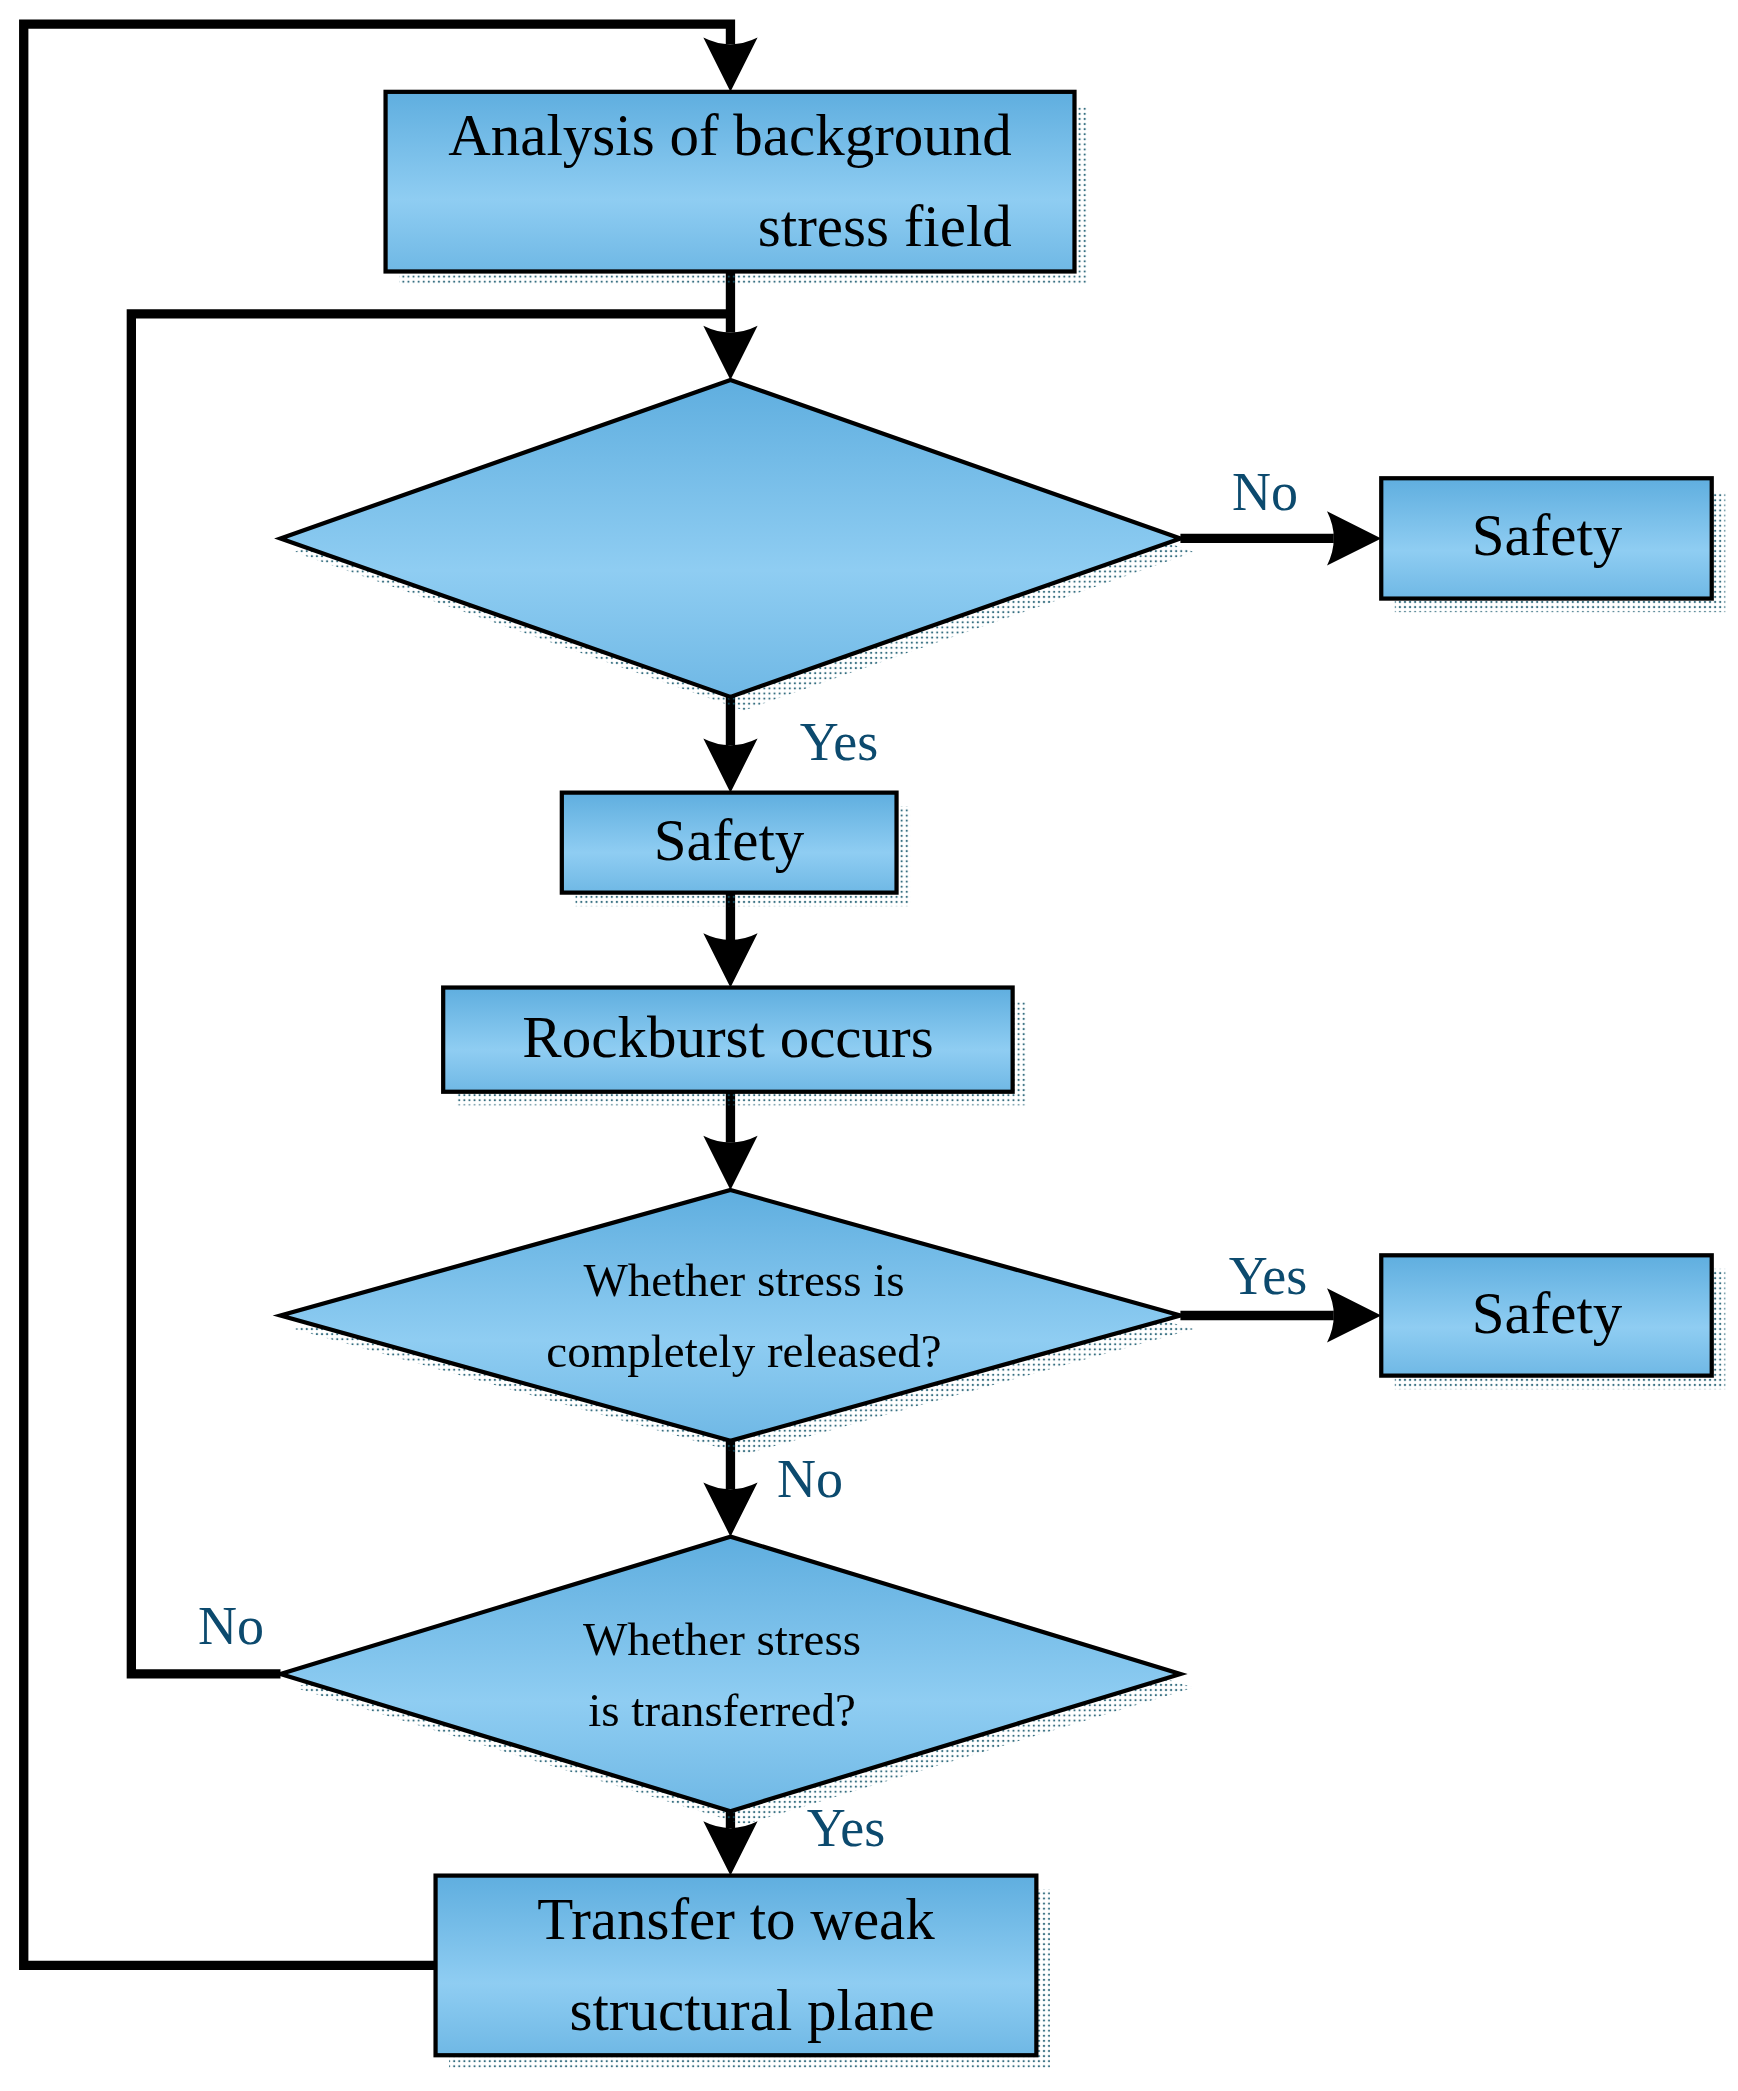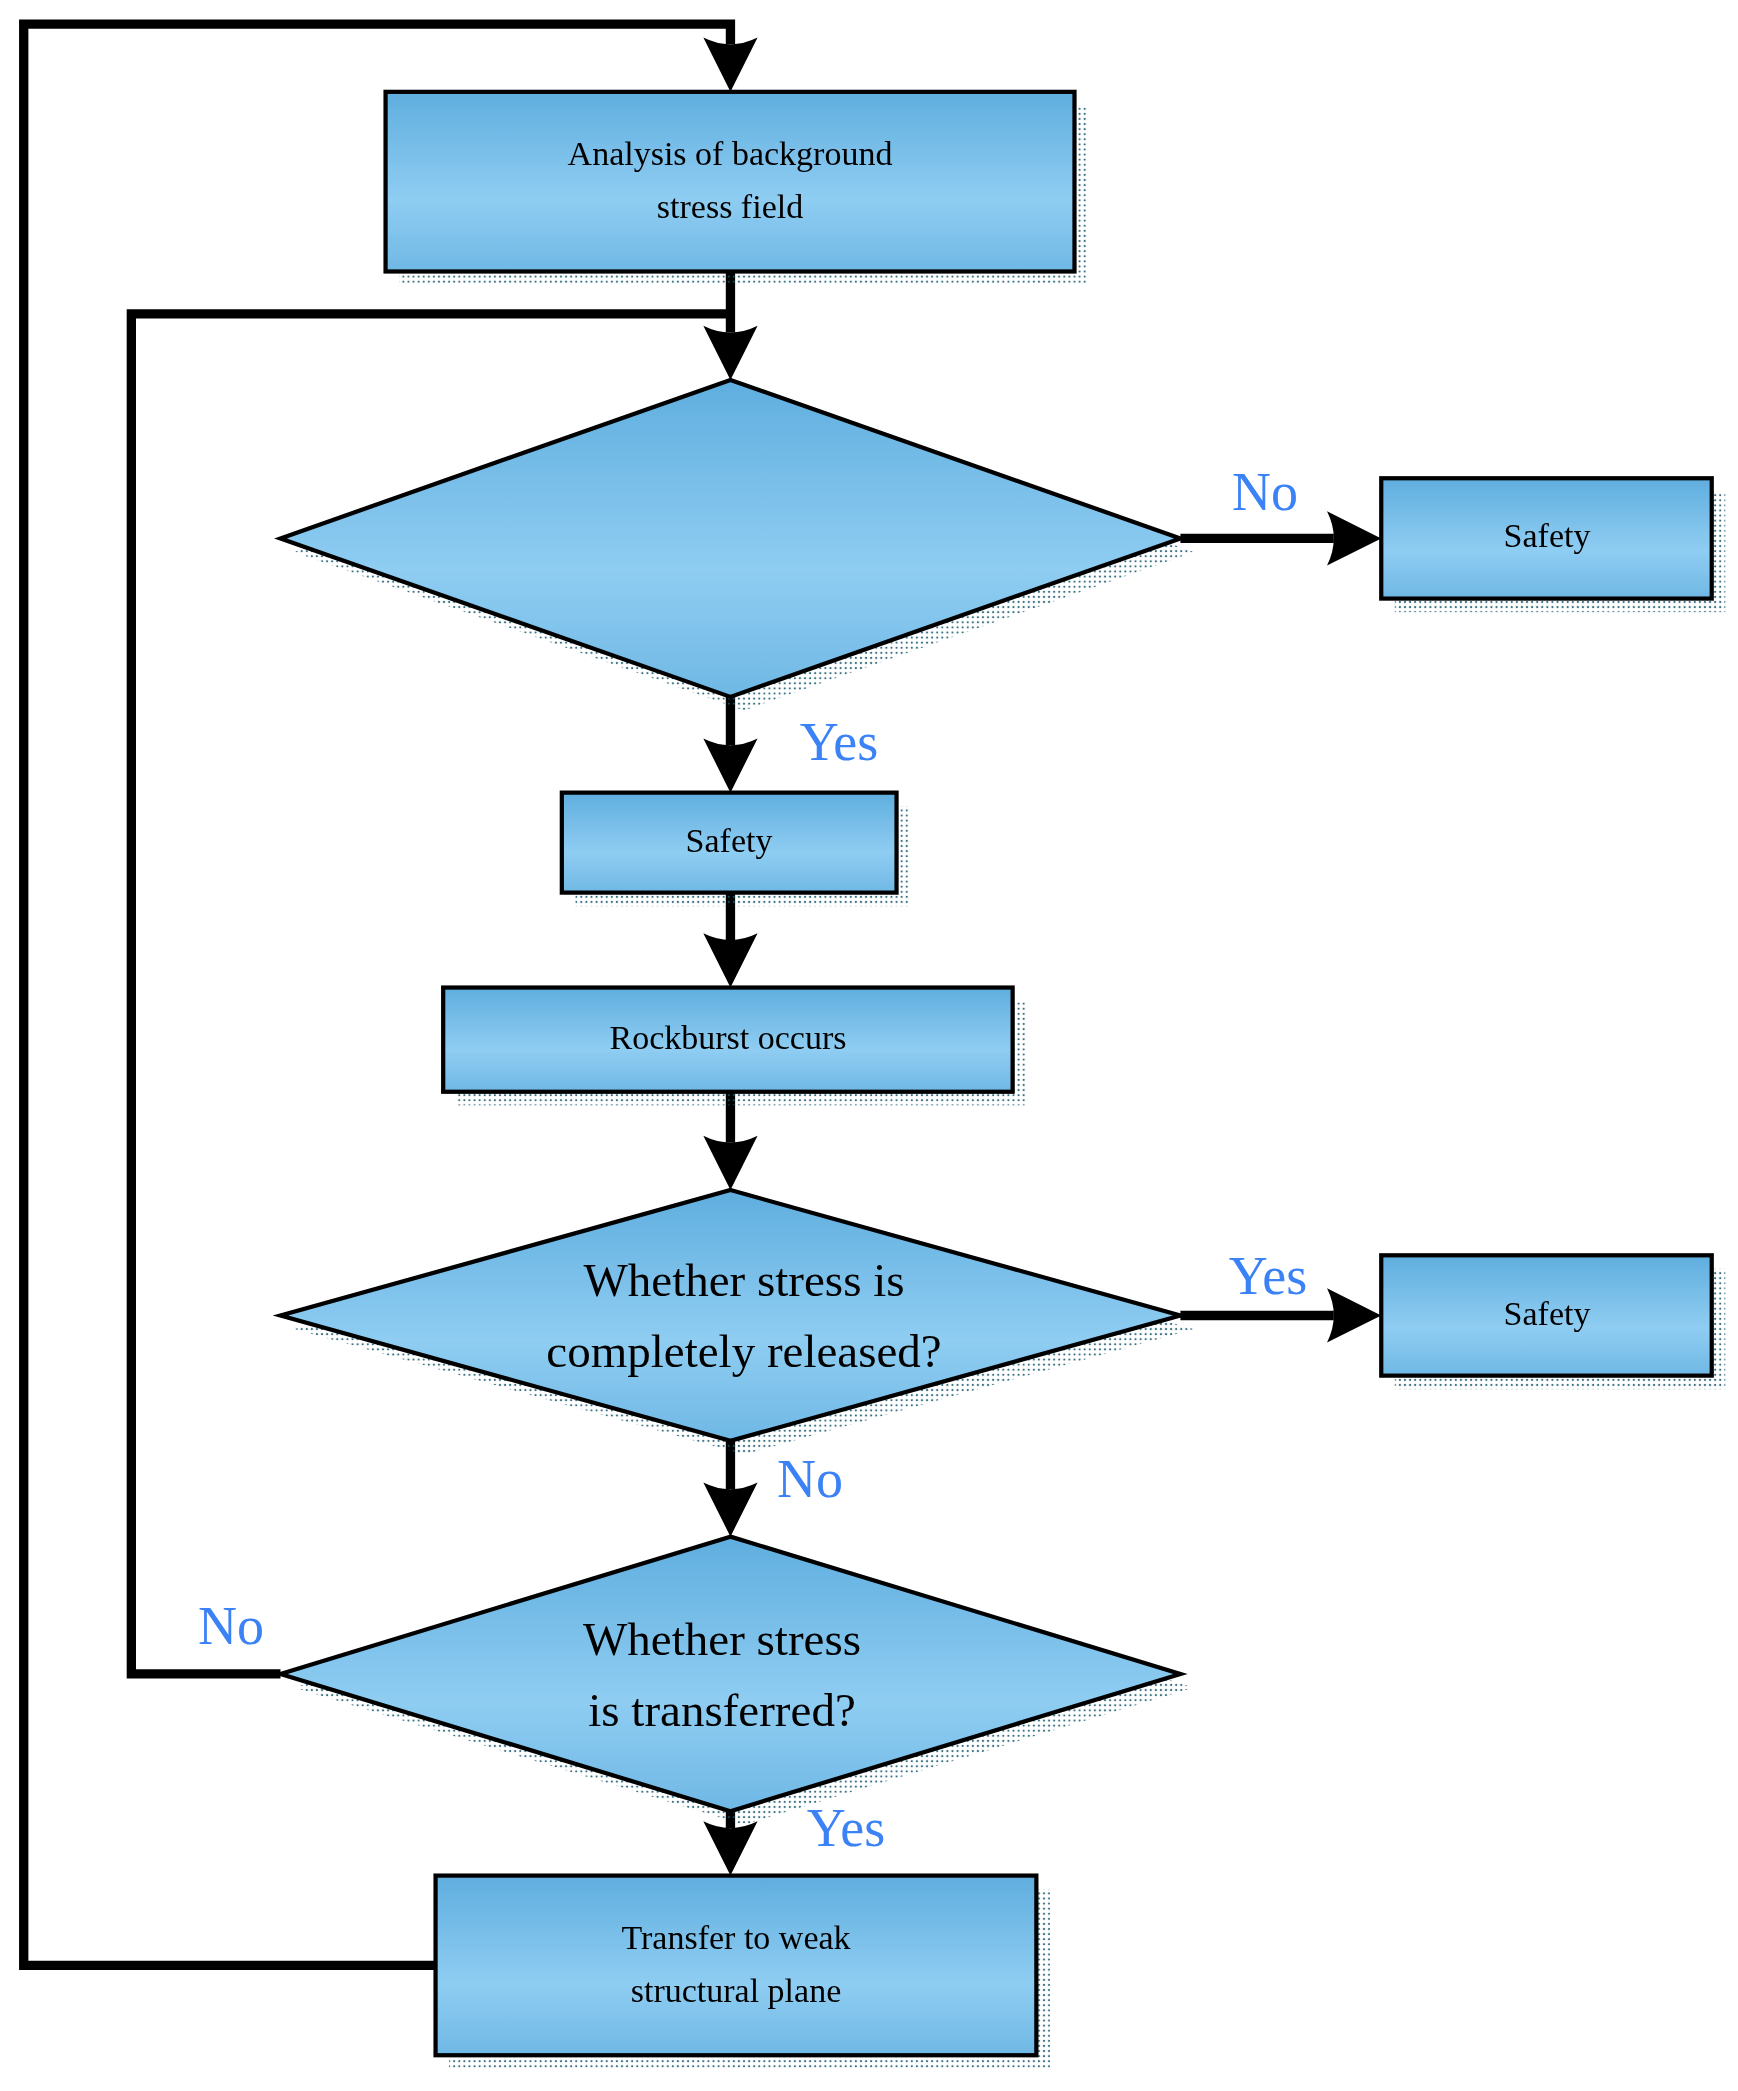--- a/index.html
+++ b/index.html
@@ -25,29 +25,29 @@
   }
   .node-label {
     position: absolute;
     transform: translate(-50%, -50%);
     text-align: center;
     white-space: pre-line;
     width: max-content;
     line-height: 1.5;
     color: #000;
   }
-  .box-text   { font-size: 34px; line-height: 1.55; }
+  .box-text   { font-size: 59px; line-height: 1.55; text-align: right; }
   .d1-text    { font-size: 37px; line-height: 1.48; }
   .d23-text   { font-size: 47px; line-height: 1.5; }
   .edge-label {
     position: absolute;
     transform: translate(-50%, -50%);
     font-size: 54px;
     width: max-content;
-    color: #3b82f6;
+    color: #0c4a6e;
   }
   .shape {
     stroke: var(--node-border, #000);
     stroke-width: 5;
     fill: url(#nodeGrad);
   }
   .shadow { fill: url(#dotPat); stroke: none; }
   .conn {
     stroke: var(--connector, #000);
     stroke-width: 11;

